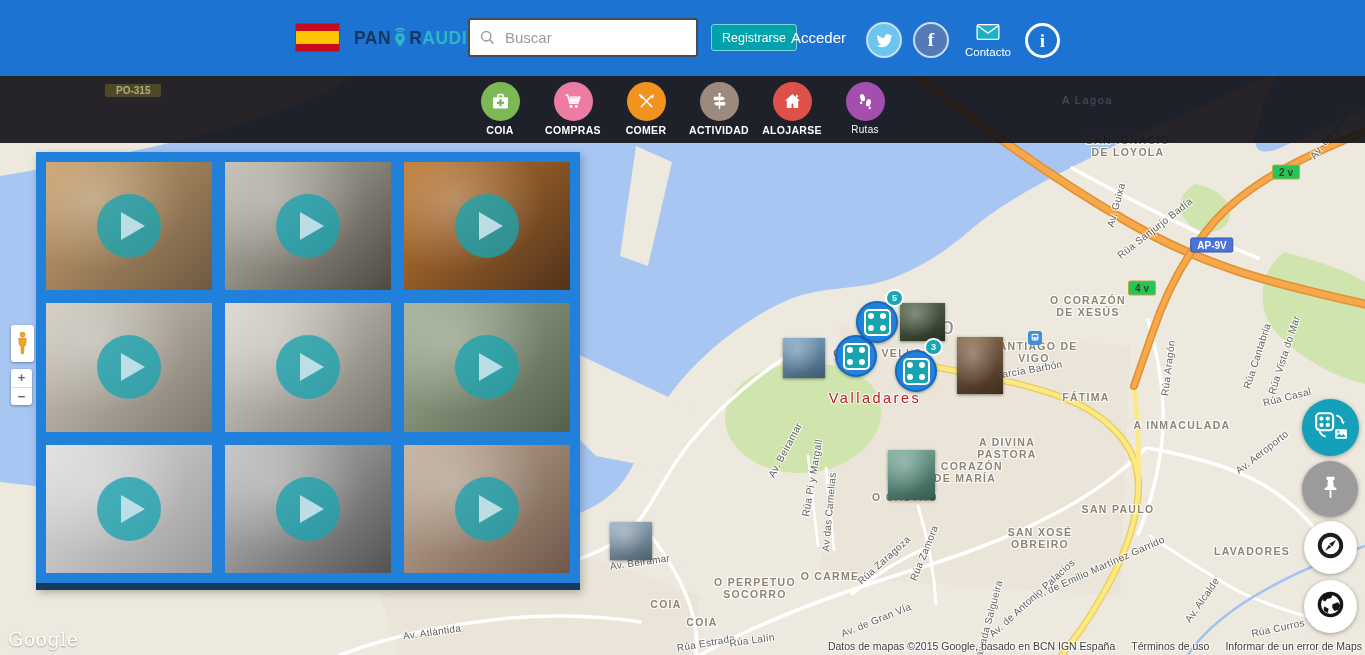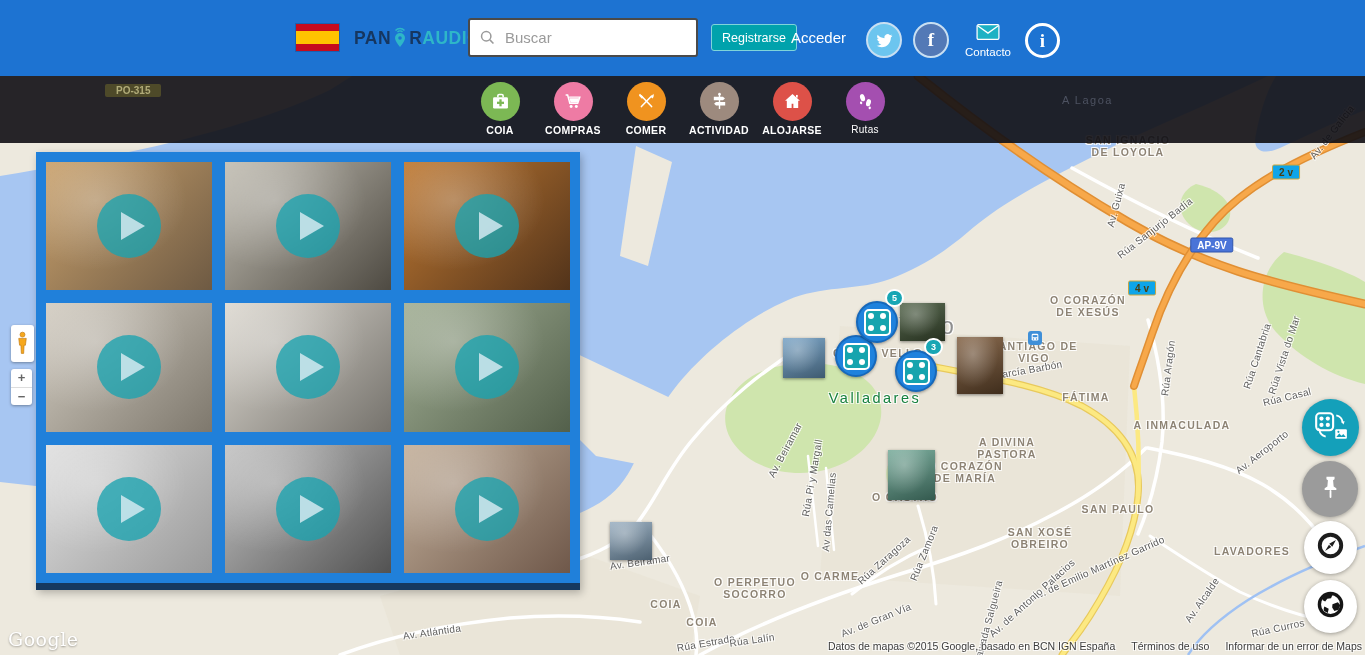--- a/index.html
+++ b/index.html
@@ -30,26 +30,26 @@
   .cat-lb{margin-top:3px;color:#fff;font:bold 10.5px "Liberation Sans",sans-serif;letter-spacing:.3px;white-space:nowrap;}
   .cat-lb.small{font:10px "Liberation Sans",sans-serif;}
   .dim-lbl{position:absolute;color:#4d5261;font:11px "Liberation Sans",sans-serif;letter-spacing:1.5px;}
   .dim-shield{position:absolute;background:#55512a;color:#c9c387;font:bold 10px "Liberation Sans",sans-serif;padding:1px 11px;border-radius:2px;opacity:.85;}
   
   .map{position:absolute;left:0;top:76px;width:1365px;height:579px;background:#EDE9DE;z-index:1;overflow:hidden;cursor:grab;}
   .map svg.geo{position:absolute;left:0;top:0;}
   .dlabel,.town,.city,.slabel{position:absolute;transform:translate(-50%,-50%);white-space:nowrap;text-align:center;
     text-shadow:-1px -1px 0 rgba(255,255,255,.85),1px -1px 0 rgba(255,255,255,.85),-1px 1px 0 rgba(255,255,255,.85),1px 1px 0 rgba(255,255,255,.85);}
   .dlabel{font:bold 10.5px "Liberation Sans",sans-serif;color:#8d8374;letter-spacing:1.3px;line-height:12px;}
-  .town{font:14.5px "Liberation Sans",sans-serif;color:#15803d;letter-spacing:2.5px;}
+  .town{font:14.5px "Liberation Sans",sans-serif;color:#b91c1c;letter-spacing:2.5px;}
   .city{font:23px "Liberation Sans",sans-serif;color:#8f8f8f;letter-spacing:3px;}
   .slabel{font:10px "Liberation Sans",sans-serif;color:#5e5e5e;letter-spacing:.3px;}
   .shield{position:absolute;transform:translate(-50%,-50%);font:bold 10px "Liberation Sans",sans-serif;padding:1px 6px;border-radius:2px;}
   .shield.blue{background:#4a74d8;color:#fff;border:1px solid #2f55ad;}
-  .shield.yellow{background:#0ea5e9;color:#4a3e10;border:1px solid #c9a53c;text-align:center;}
+  .shield.yellow{background:#22c55e;color:#4a3e10;border:1px solid #c9a53c;text-align:center;}
   .mphoto{position:absolute;box-shadow:0 1px 3px rgba(0,0,0,.45);}
   .transit{position:absolute;width:14px;height:14px;background:#3f8fd8;border-radius:3px;display:flex;align-items:center;justify-content:center;}
   .cluster{position:absolute;width:42px;height:42px;transform:translate(-50%,-50%);cursor:pointer;}
   .c-outer{width:42px;height:42px;border-radius:50%;background:#1f82dd;border:2px solid #1668bb;box-sizing:border-box;box-shadow:0 1px 3px rgba(0,0,0,.35);display:flex;align-items:center;justify-content:center;}
   .c-sq{width:23px;height:23px;background:#16a4ae;border:2px solid #fff;border-radius:5px;display:grid;grid-template-columns:1fr 1fr;grid-template-rows:1fr 1fr;place-items:center;}
   .c-sq i{width:6px;height:6px;background:#fff;border-radius:50%;}
   .c-badge{position:absolute;top:-12px;right:-6px;min-width:11px;height:14px;padding:0 2px;background:#18a6b4;border:2px solid #fff;border-radius:9px;color:#fff;font:bold 9px/14px "Liberation Sans",sans-serif;text-align:center;}
   
   .panel{position:absolute;left:36px;top:152px;width:544px;height:431px;background:#2080da;border-bottom:7px solid #16395f;z-index:30;box-sizing:content-box;
     display:grid;grid-template-columns:repeat(3,1fr);grid-template-rows:repeat(3,1fr);gap:13px;padding:10px;box-shadow:2px 3px 8px rgba(0,0,0,.25);}

